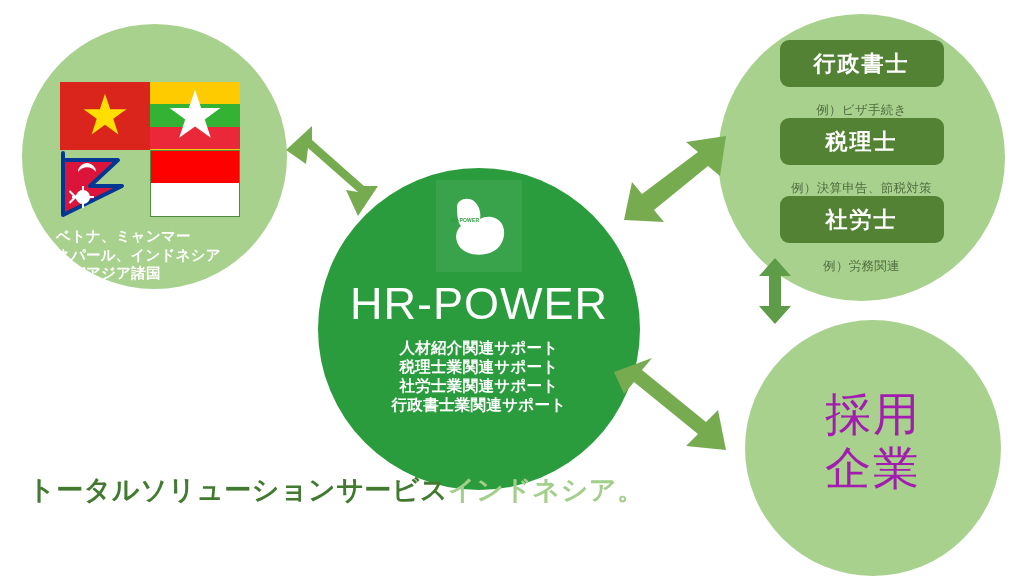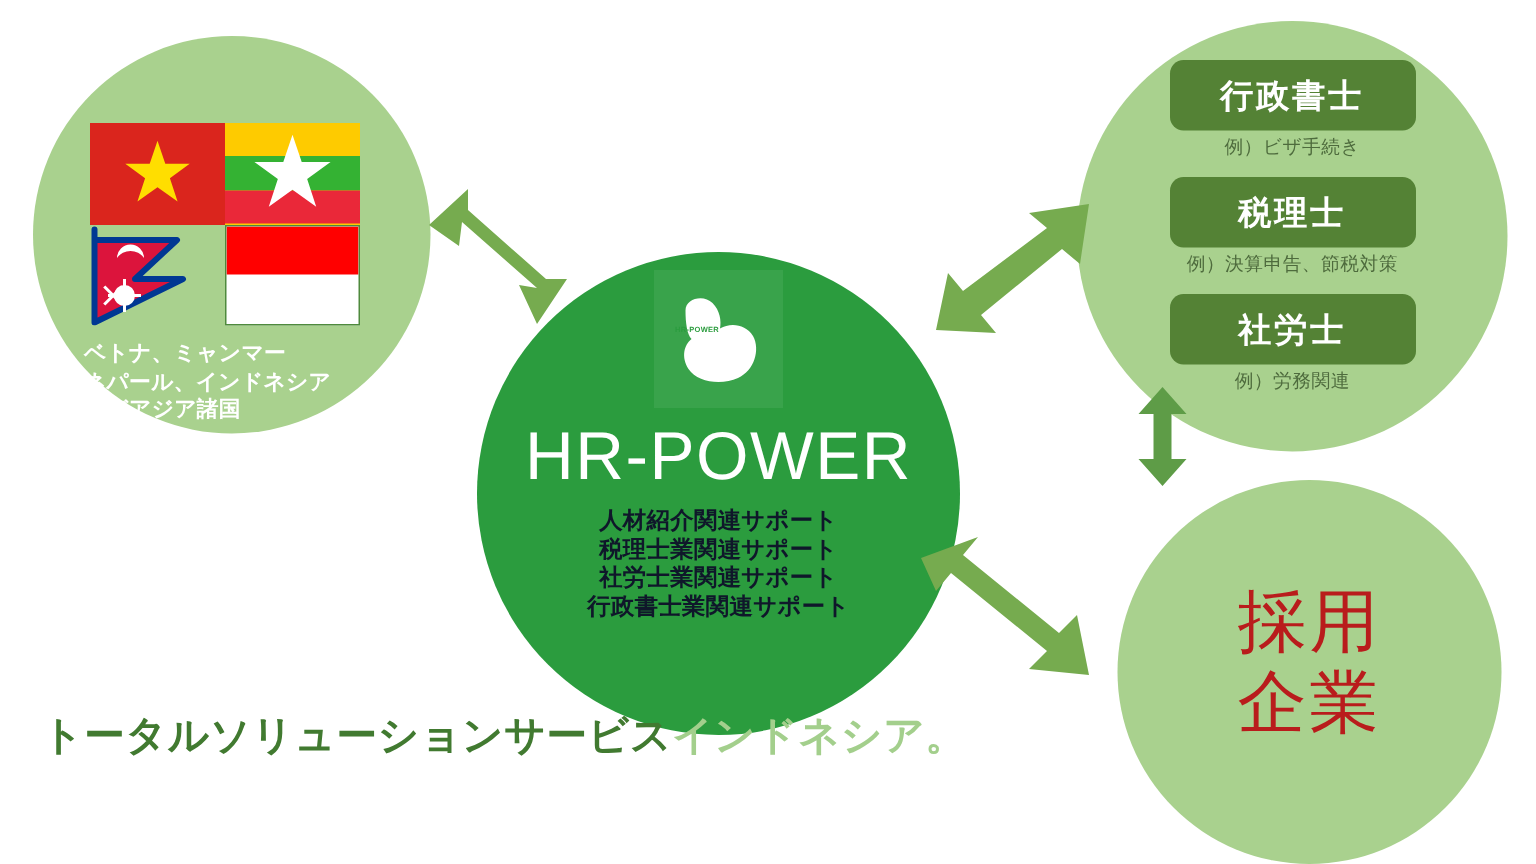--- a/index.html
+++ b/index.html
@@ -135,21 +135,21 @@
   #hrpower-title {
     margin-top: 6px;
     color: #ffffff;
     font-size: 45px;
     font-weight: 400;
     letter-spacing: 1px;
     line-height: 52px;
   }
   #hrpower-services {
     margin-top: 8px;
-    color: #0f172a;
+    color: #ffffff;
     font-size: 15.5px;
     line-height: 19px;
     font-weight: 700;
     text-align: center;
     letter-spacing: 0.3px;
     white-space: pre-line;
   }
 
   
   #professions-circle {
@@ -168,21 +168,21 @@
     line-height: 47px;
     background: #548235;
     border-radius: 9px;
     color: #ffffff;
     font-size: 22px;
     font-weight: 700;
     letter-spacing: 2px;
   }
   .profession-example {
     display: block;
-    margin-top: 3px;
+    margin-top: 15px;
     color: #4e6b3d;
     font-size: 12.5px;
     letter-spacing: 0.3px;
   }
   #prof-0 { top: 26px; }
   #prof-1 { top: 104px; }
   #prof-2 { top: 182px; }
 
   
   #hiring-circle {
@@ -191,21 +191,21 @@
     width: 256px;
     height: 256px;
     border-radius: 50%;
     background: #a9d18e;
     display: flex;
     flex-direction: column;
     align-items: center;
     justify-content: center;
   }
   #hiring-label {
-    color: #b91c1c;
+    color: #a21caf;
     font-size: 46px;
     line-height: 54px;
     font-weight: 400;
     text-align: center;
     letter-spacing: 2px;
     white-space: pre-line;
     margin-top: -14px;
   }
 
   

